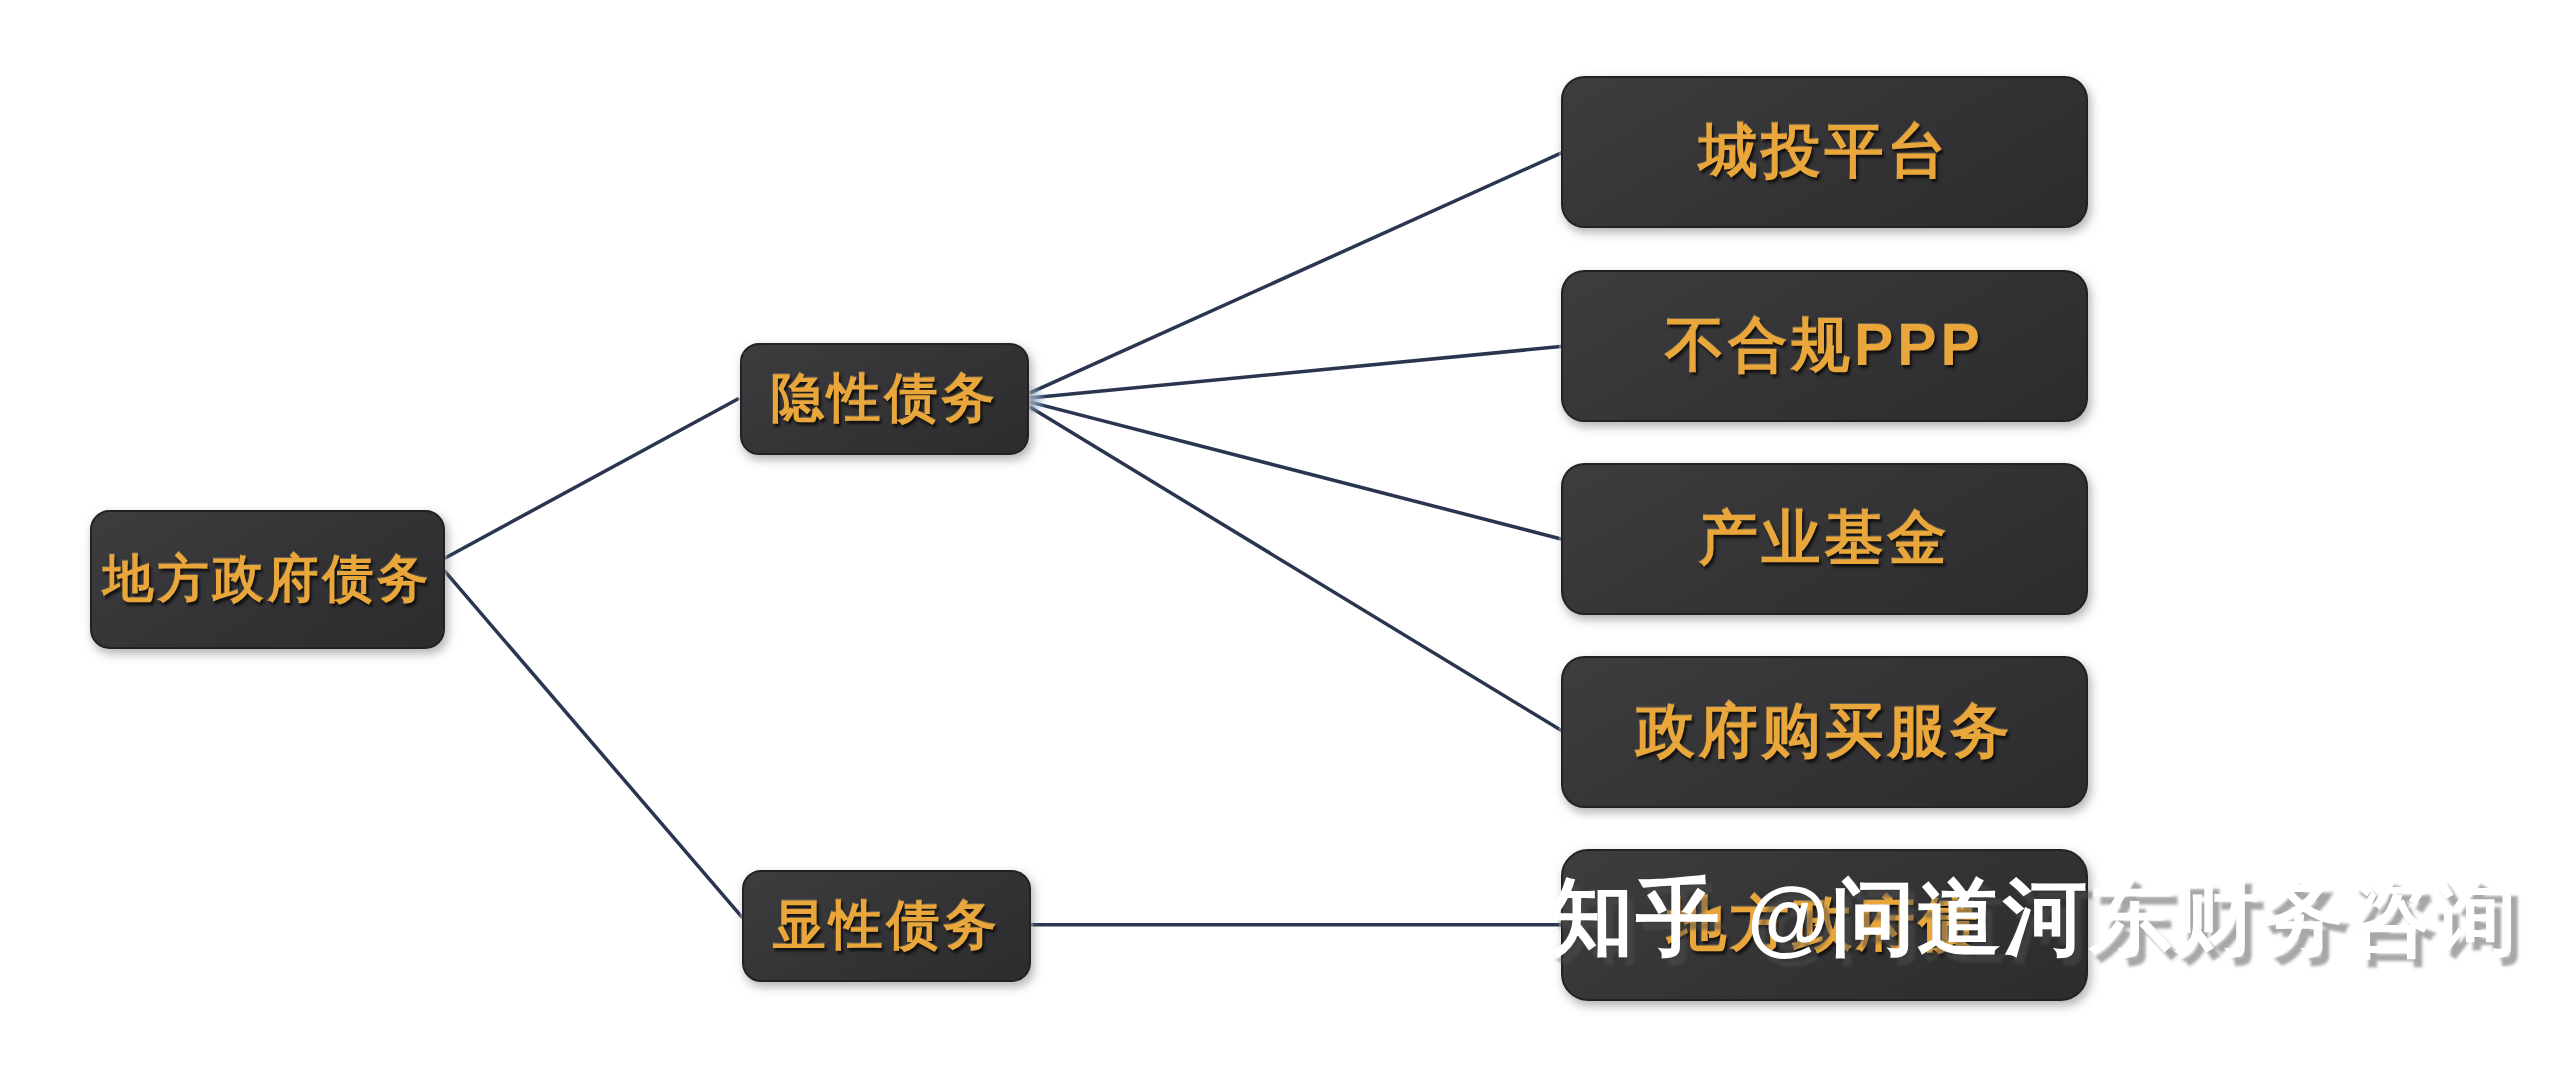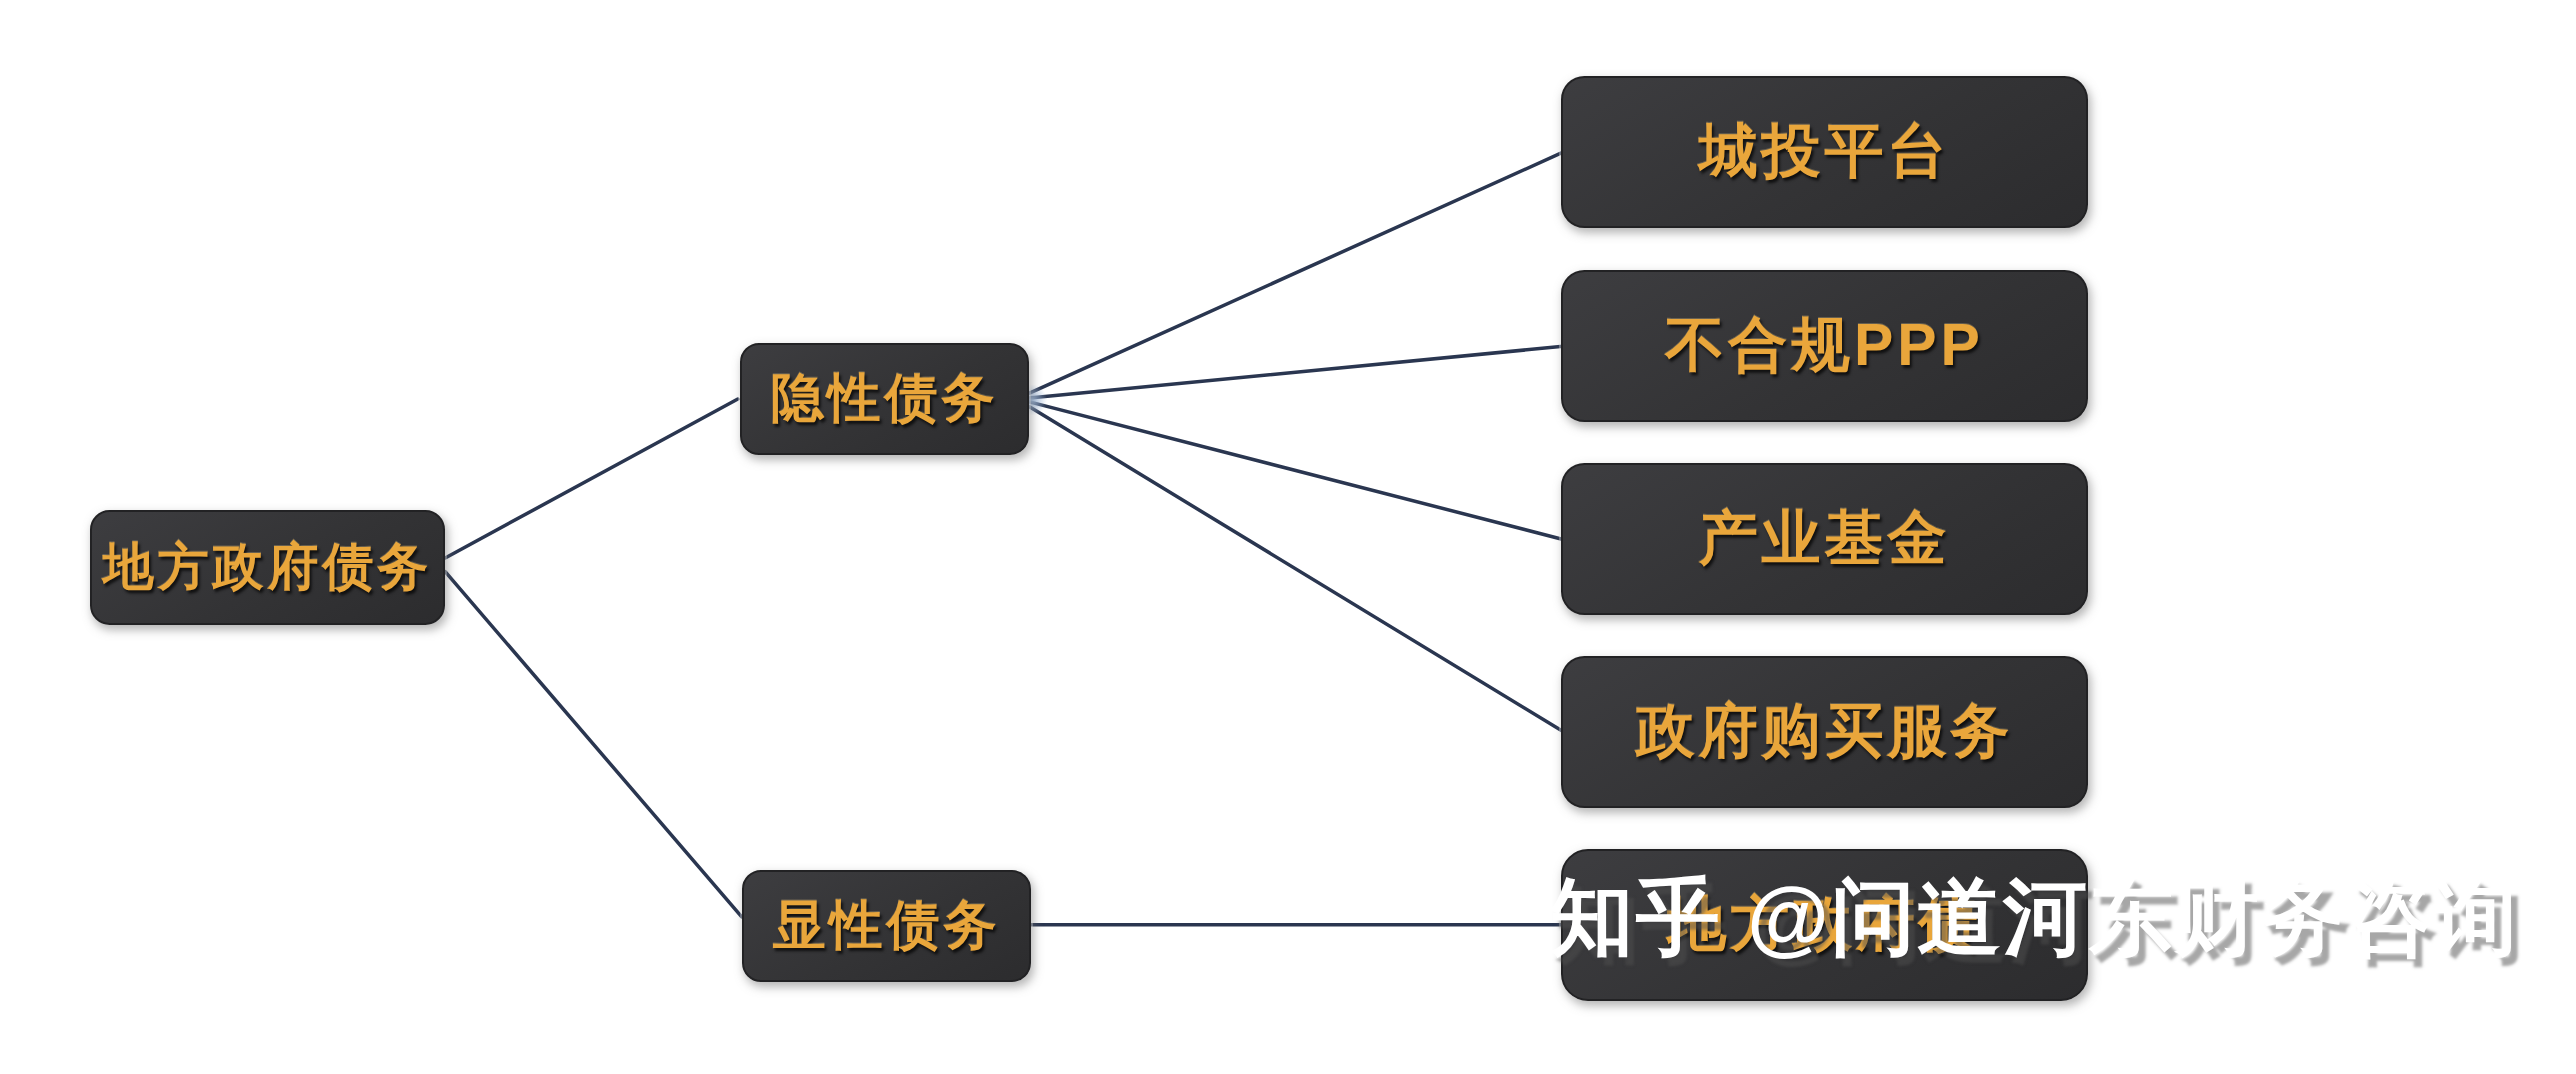--- a/index.html
+++ b/index.html
@@ -43,21 +43,21 @@
     border:2px solid var(--node-border);
     border-radius:23.4px;
     box-shadow:2.9px 4.9px 9.8px rgba(110,110,110,0.5), 0 0 0 2px rgba(255,255,255,0.35);
     color:var(--node-text);
     font-weight:bold;
     letter-spacing:3.9px;
     text-shadow:2px 2.9px 2.9px rgba(0,0,0,0.7), 0 -1px 0 rgba(255,225,150,0.25);
     white-space:nowrap;
     box-sizing:border-box;
   }
-  .node-root{ left:90px; top:510px; width:355px; height:115px; font-size:51px; border-radius:19.5px; }
+  .node-root{ left:90px; top:510px; width:355px; height:139px; font-size:51px; border-radius:19.5px; }
   .node-mid { width:289px; height:112px; font-size:53px; border-radius:19px; }
   .node-hidden  { left:740px; top:343px; }
   .node-explicit{ left:742px; top:870px;text-align:center; }
   .node-leaf{ left:1561px; width:527px; height:152px; font-size:59px; }
   .leaf-0{ top:76px; }
   .leaf-1{ top:270px; }
   .leaf-2{ top:463px; }
   .leaf-3{ top:656px; }
   .leaf-4{ top:849px; border-radius:27px; }
   .watermark{

